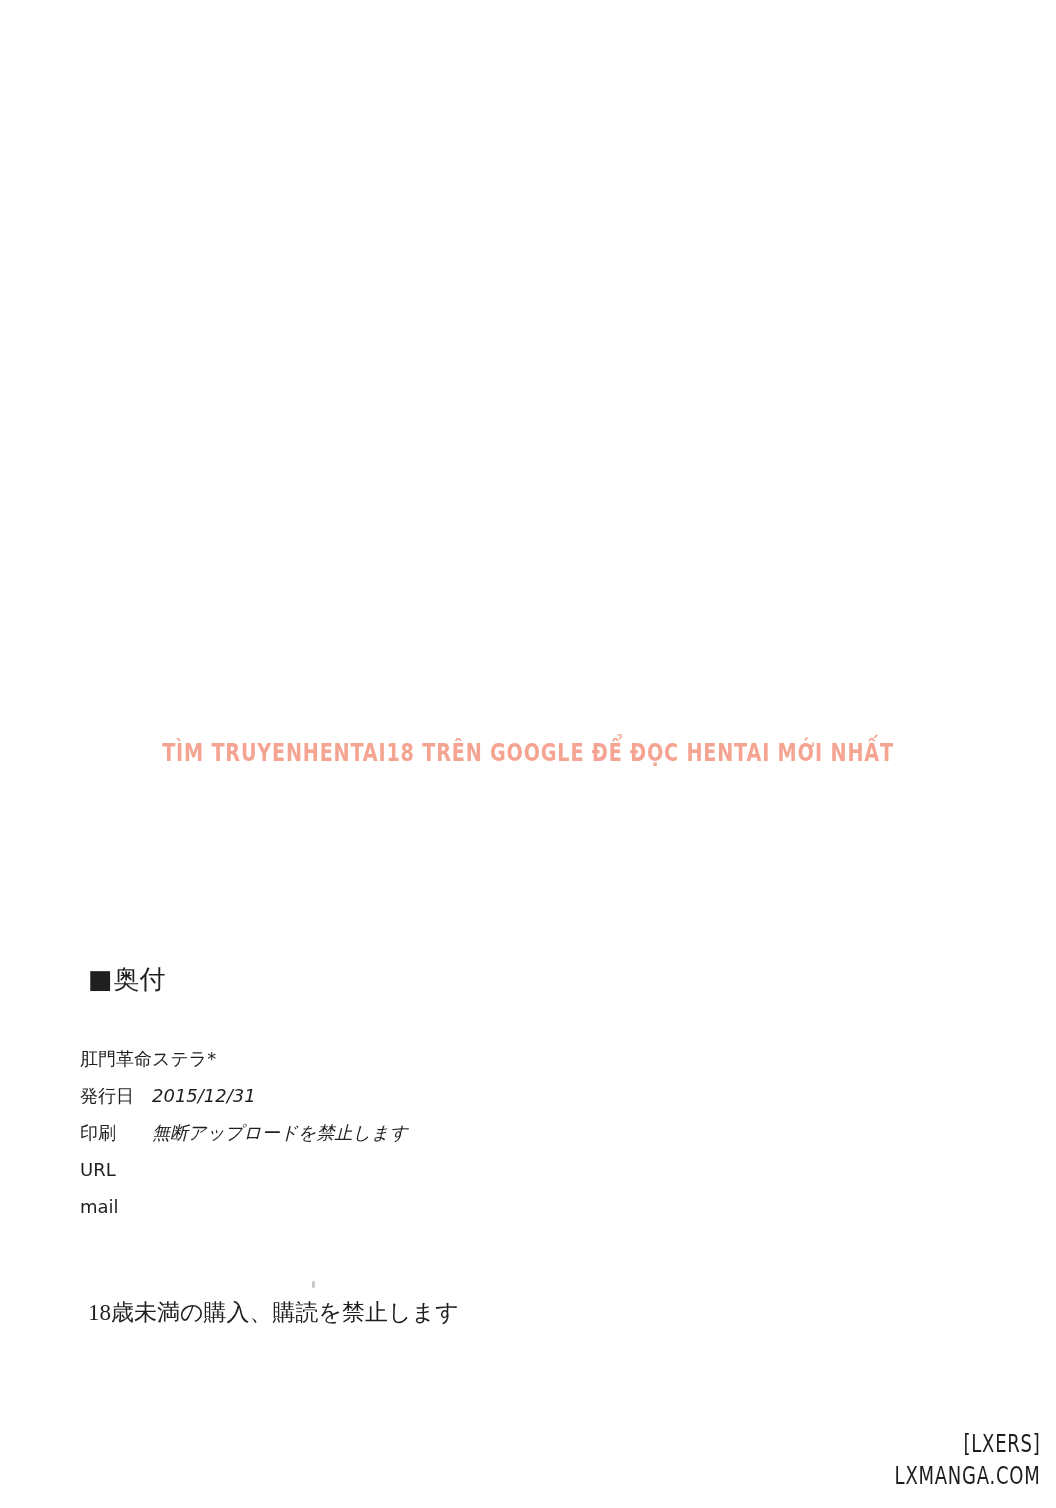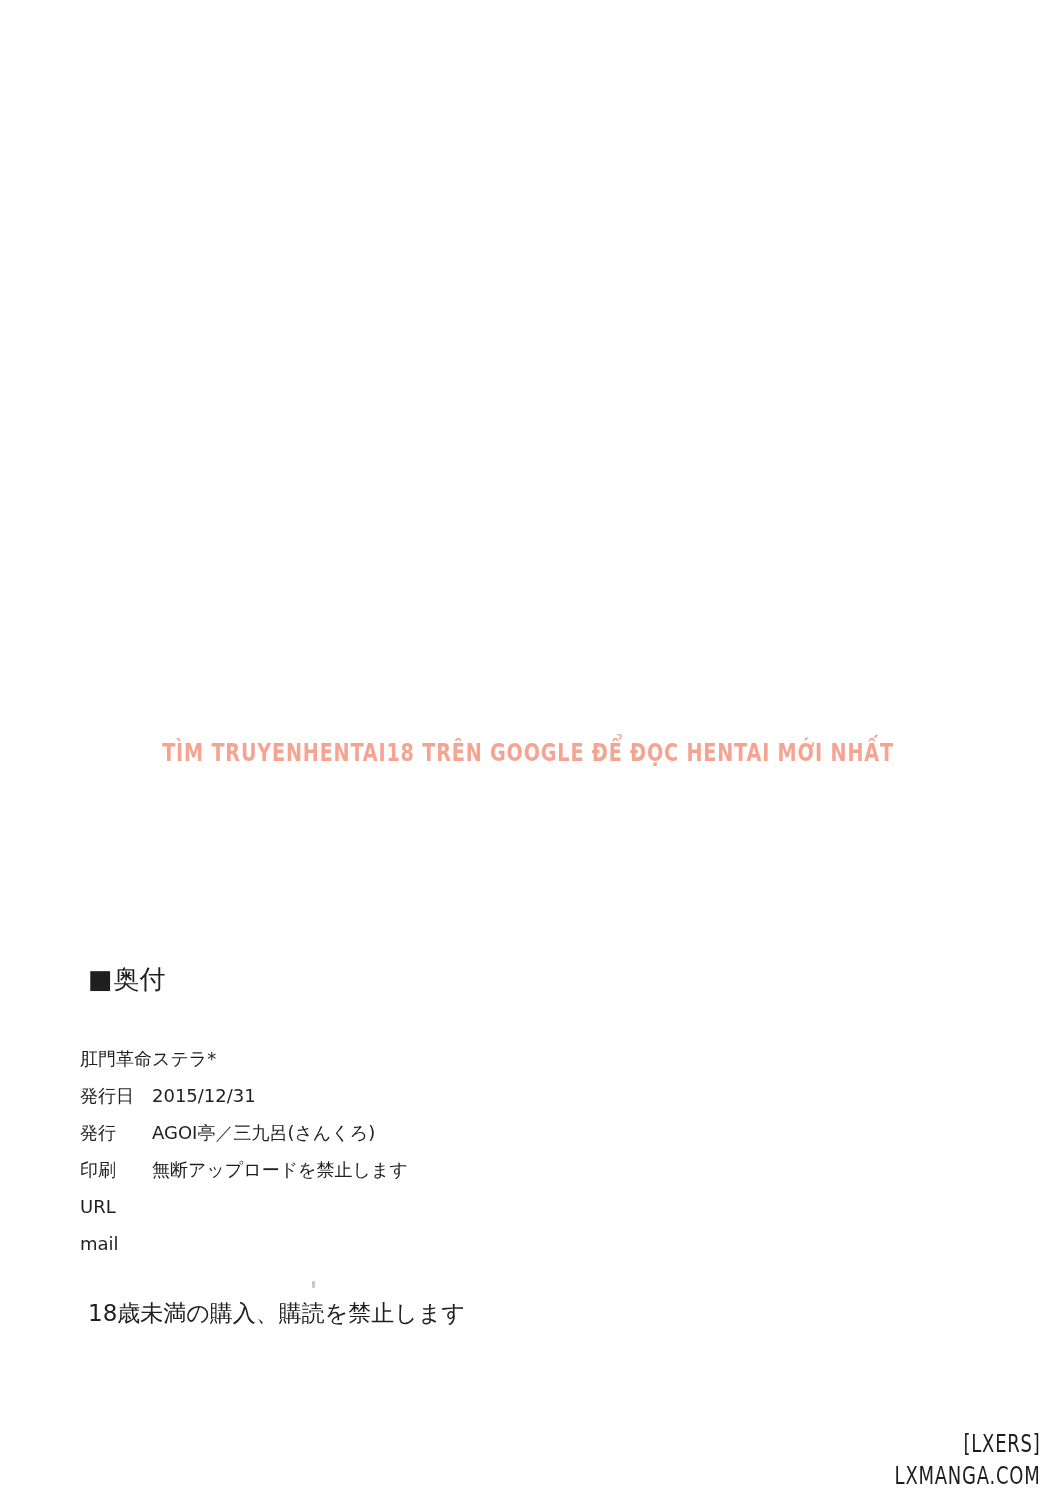--- a/index.html
+++ b/index.html
@@ -65,32 +65,34 @@
     height: 37px;
     line-height: 37px;
     display: flex;
     white-space: nowrap;
   }
   .entry .label {
     min-width: 68px;
   }
   .entry .value {
     margin-left: 4px;
+    font-style: italic;
   }
   
   .notices {
     position: absolute;
     left: 88px;
     top: 1294px;
     font-size: 23px;
   }
   .notice-line {
     height: 38px;
     line-height: 38px;
     white-space: nowrap;
+    font-family: Liberation Serif, serif;
   }
   
   .site-watermark {
     position: absolute;
     right: 16px;
     top: 1428px;
     text-align: right;
     font-weight: 400;
     font-size: 24px;
     line-height: 32px;
@@ -125,24 +127,20 @@
   </div>
 
   <div class="colophon-lines">
     <div class="colophon-title">肛門革命ステラ*</div>
 
     <div class="entry">
       <span class="label">発行日</span>
       <span class="value">2015/12/31</span>
     </div>
 
-    <div class="entry">
-      <span class="label">発行</span>
-      <span class="value">AGOI亭／三九呂(さんくろ)</span>
-    </div>
 
     <div class="entry">
       <span class="label">印刷</span>
       <span class="value">無断アップロードを禁止します</span>
     </div>
 
     <div class="entry">
       <span class="label">URL</span>
     </div>
 

